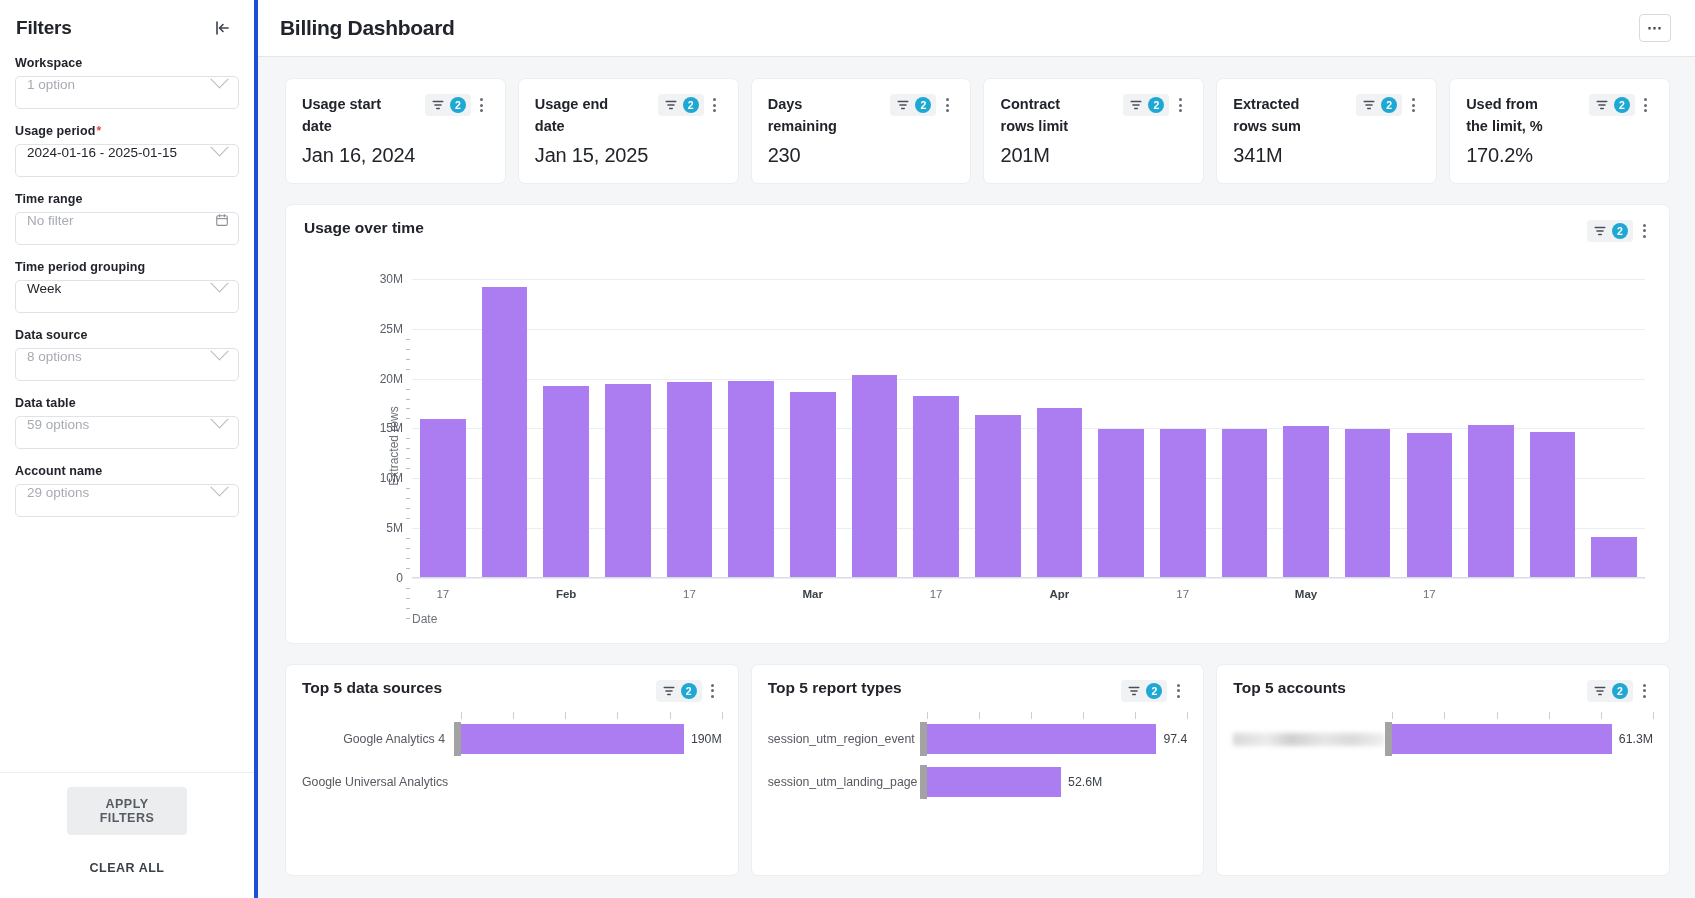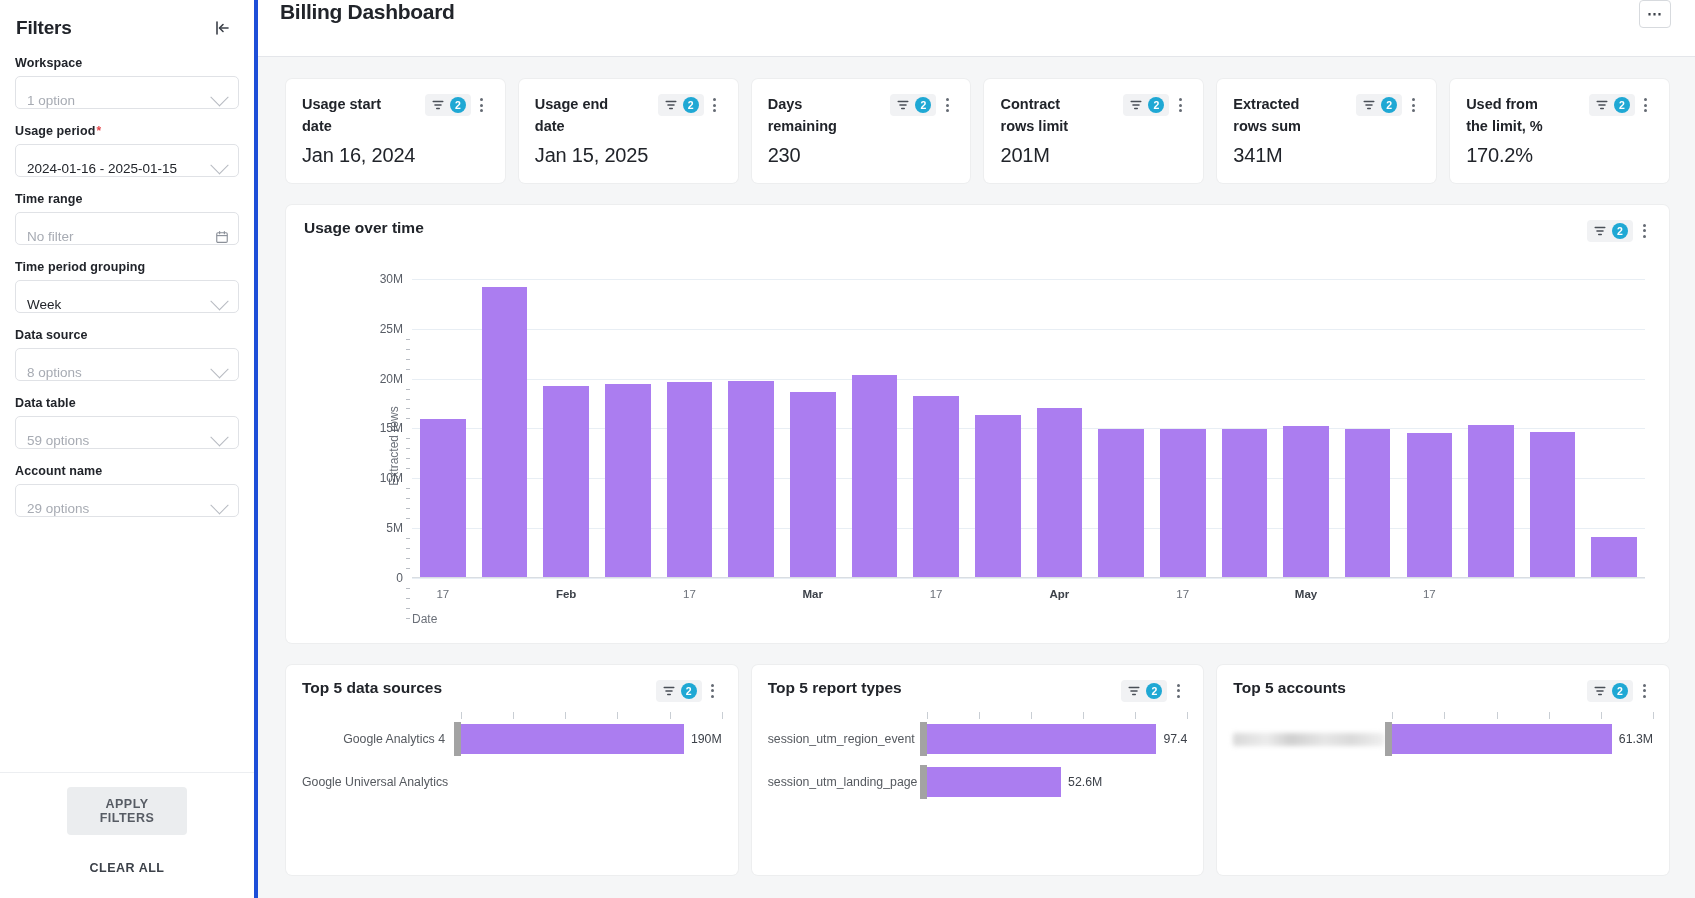--- a/index.html
+++ b/index.html
@@ -31,21 +31,21 @@
   }
   .sidebar-body { padding: 6px 15px 0 15px; flex: 1; overflow: hidden; }
   .field { margin-bottom: 15px; }
   .field-label {
     font-size: 12.5px; font-weight: 700; color: #21242a;
     margin-bottom: 6px; display: block; letter-spacing: 0.1px;
   }
   .req { color: #e5484d; font-size: 12px; margin-left: 1px; }
   .select {
     height: 33px; border: 1px solid #e0e2e6; border-radius: 5px;
-    display: flex; align-items: flex-end; padding: 0 9px 0 11px;
+    display: flex; align-items: flex-start; padding: 0 9px 0 11px;
     font-size: 13.5px; background: #fff; cursor: pointer;
     justify-content: space-between;
   }
   .select .val { color: #21242a; }
   .select.placeholder .val { color: #a7abb3; }
   .chev {
     width: 13px; height: 13px; flex: none;
     border-right: 1.4px solid #b6bac1; border-bottom: 1.4px solid #b6bac1;
     transform: rotate(45deg) translate(-3px,-3px); margin-right: 3px;
   }
@@ -65,21 +65,21 @@
     background: transparent; color: #3c4149; border: none;
     font-size: 12.5px; font-weight: 700; letter-spacing: 0.5px;
     padding: 6px 20px; cursor: pointer; font-family: inherit;
   }
 
   
   .main { flex: 1; height: 898px; display: flex; flex-direction: column; overflow: hidden; }
   .topbar {
     height: 57px; min-height: 57px; background: #fff;
     border-bottom: 1px solid #e4e6ea;
-    display: flex; justify-content: space-between;
+    display: flex; align-items: center; justify-content: space-between;
     padding: 0 24px 0 22px;
   }
   .page-title { font-size: 21px; font-weight: 700; letter-spacing: -0.3px; }
   .more-btn {
     width: 32px; height: 28px; border: 1px solid #d7dade; border-radius: 4px;
     display: flex; align-items: center; justify-content: center;
     cursor: pointer; background: #fff; color: #3c4149;
     font-size: 15px; letter-spacing: 1px; line-height: 6px; font-weight: 700;
   }
   .canvas { flex: 1; overflow: hidden; padding: 22px 26px 0 28px; }

